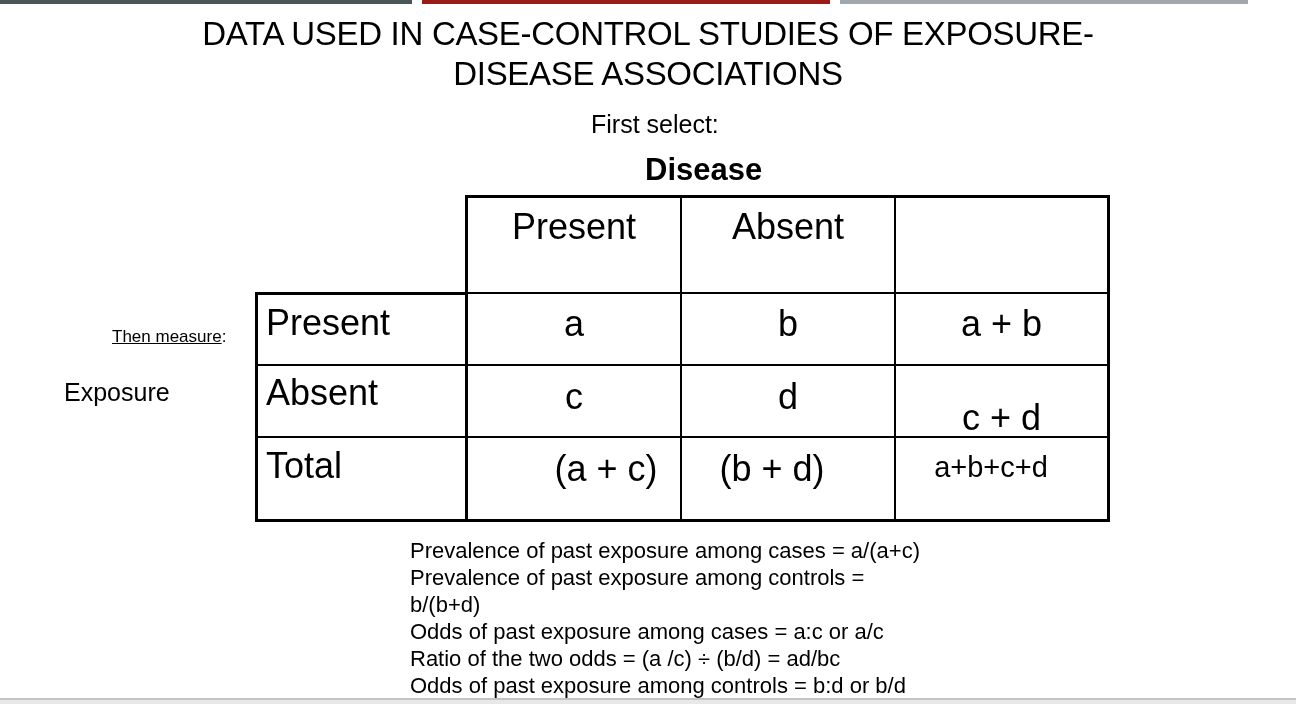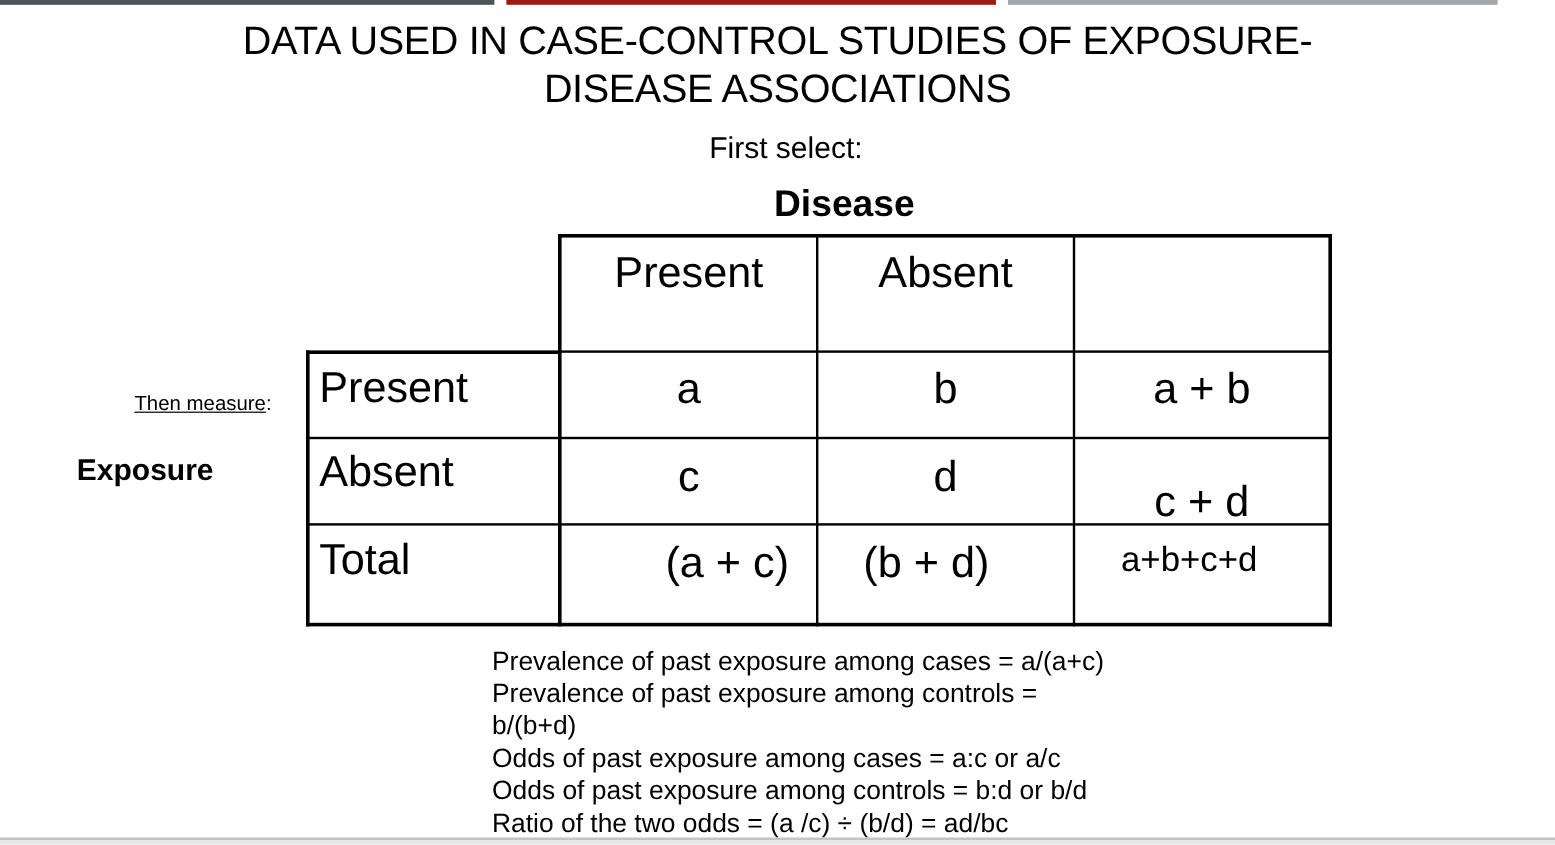--- a/index.html
+++ b/index.html
@@ -10,21 +10,21 @@
   .topbar { position:absolute; top:0; height:4px; }
   .bottombar { position:absolute; left:0; top:698px; width:1296px; height:6px; background:#e8e8e8; border-top:2px solid #c4c4c4; box-sizing:border-box; }
   .title {
     position:absolute; left:0; top:14px; width:1296px; text-align:center;
     font-size:33px; line-height:40px; letter-spacing:-0.3px;
   }
   .first-select { position:absolute; left:591px; top:110px; font-size:25px; }
   .disease { position:absolute; left:645px; top:152px; font-size:31px; font-weight:bold; }
   .then-measure { position:absolute; left:64px; top:327px; font-size:17px;margin-left:48px; }
   .then-measure u { text-decoration:underline; }
-  .exposure { position:absolute; left:64px; top:378px; font-size:25px; font-weight:bold;text-align:right; }
+  .exposure { position:absolute; left:64px; top:378px; font-size:25px; font-weight:normal;text-align:right; }
   .line { position:absolute; background:#000; }
   .cell { position:absolute; font-size:36px; line-height:40px; text-align:center; }
   .rowlabel { position:absolute; font-size:36px; line-height:40px; left:266px; }
   .notes { position:absolute; left:410px; top:537px; font-size:22px; line-height:27px; }
   .notes div { white-space:nowrap; }
 </style>
 </head>
 <body>
 
 <div class="topbar" style="left:0;width:412px;background:#4a5559;"></div>
@@ -76,17 +76,17 @@
   <div class="cell" style="left:468px;top:449px;width:212px;padding-left:32px;">(a + c)</div>
   <div class="cell" style="left:682px;top:449px;width:180px;">(b + d)</div>
   <div class="cell" style="left:896px;top:447px;width:190px;font-size:29px;">a+b+c+d</div>
 </div>
 
 <div class="notes">
   <div>Prevalence of past exposure among cases = a/(a+c)</div>
   <div>Prevalence of past exposure among controls =</div>
   <div>b/(b+d)</div>
   <div>Odds of past exposure among cases = a:c or a/c</div>
+  <div>Ratio of the two odds = (a /c) ÷ (b/d) = ad/bc</div>
   <div>Odds of past exposure among controls = b:d or b/d</div>
-  <div>Ratio of the two odds = (a /c) ÷ (b/d) = ad/bc</div>
 </div>
 
 <div class="bottombar"></div>
 
 </body></html>

